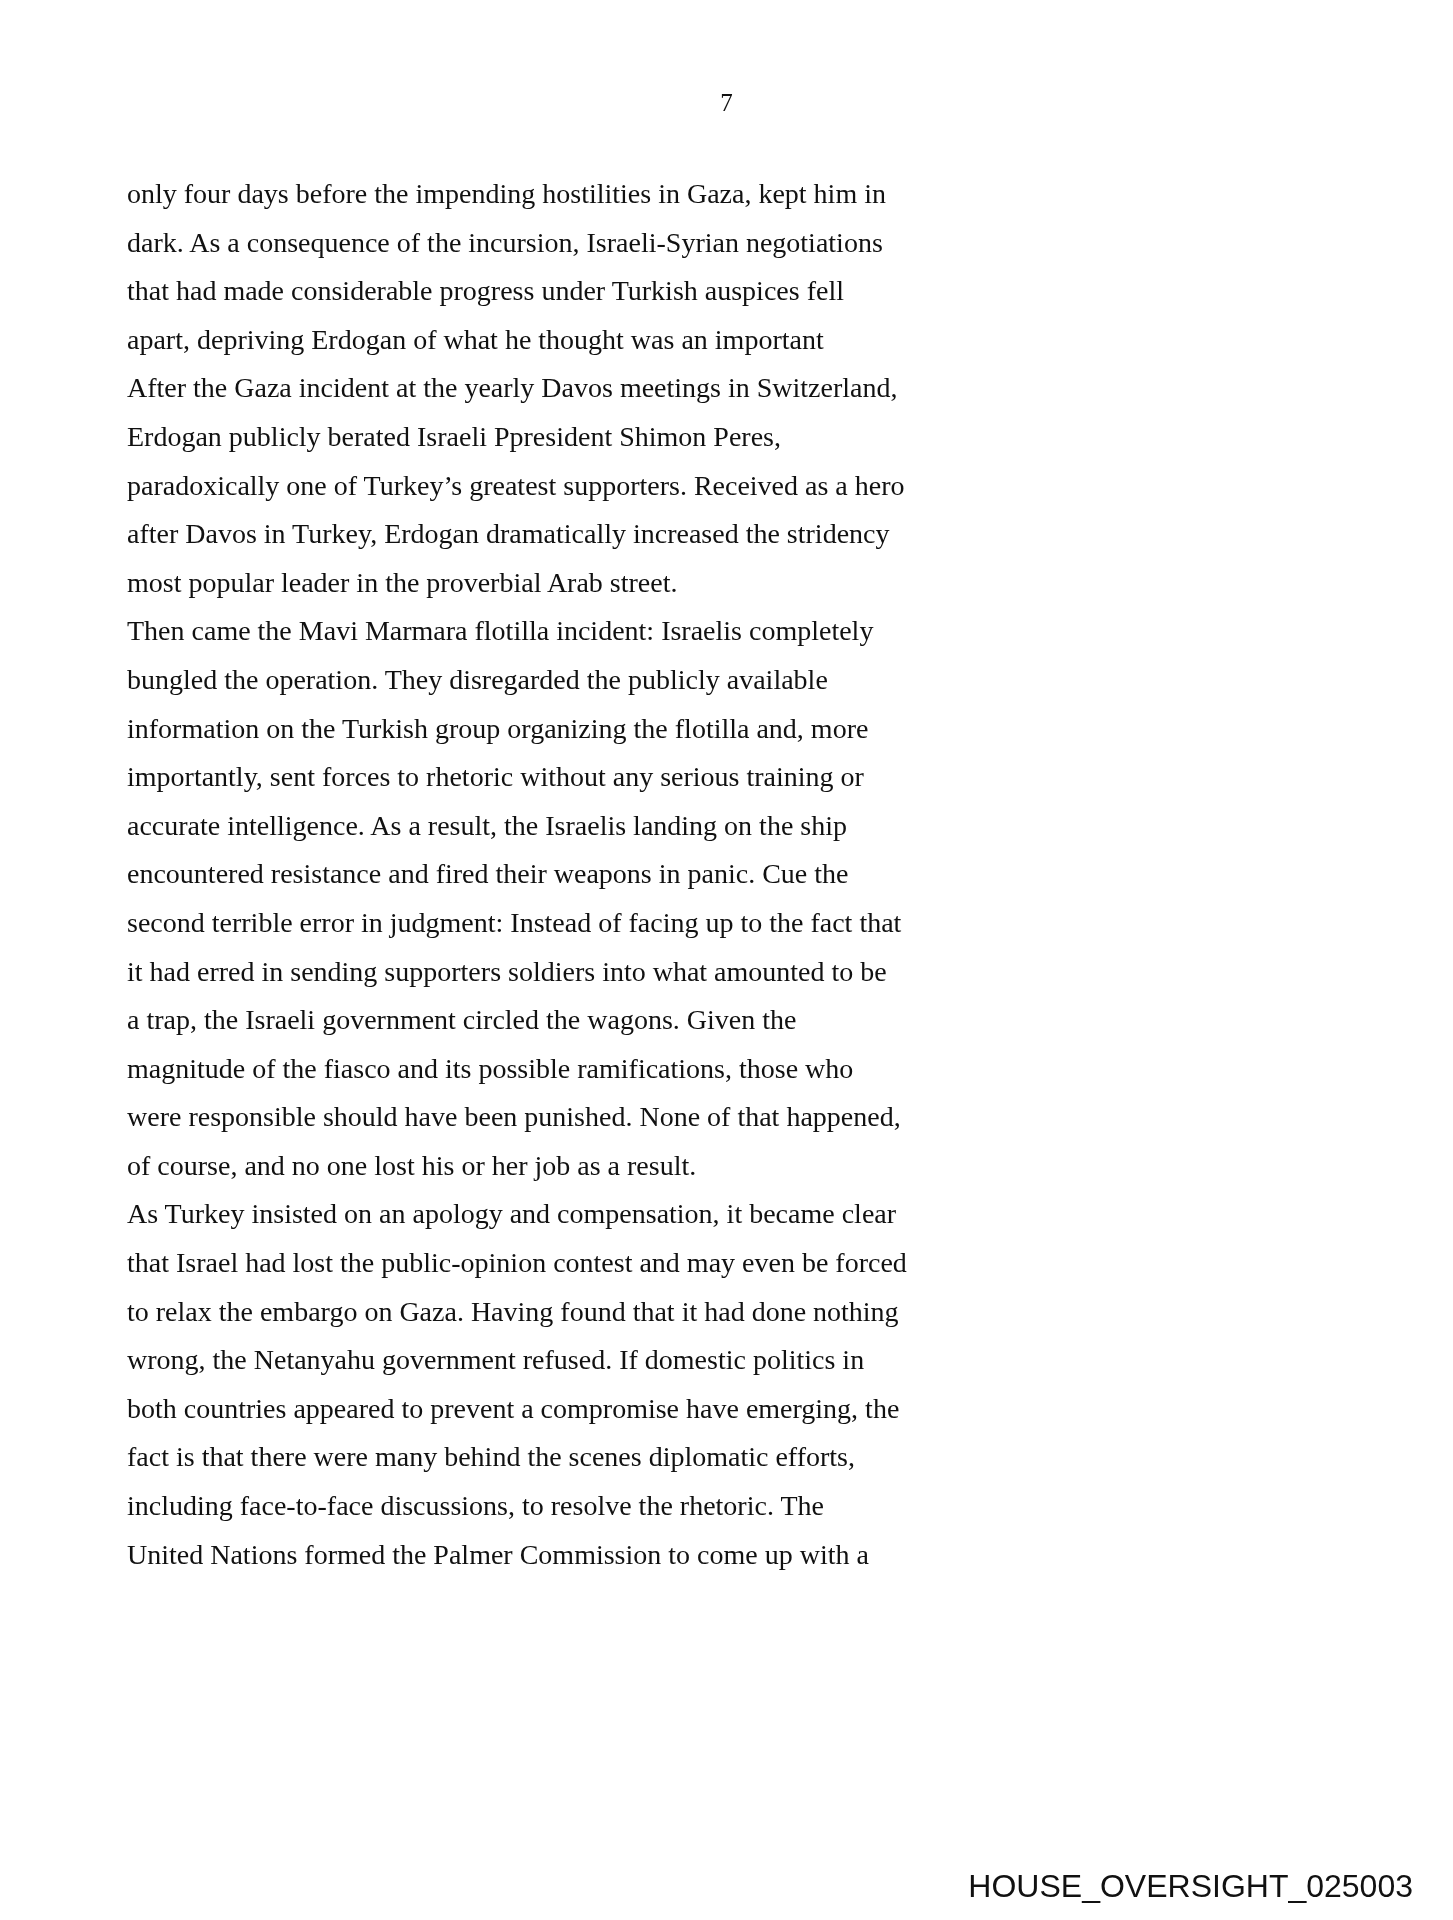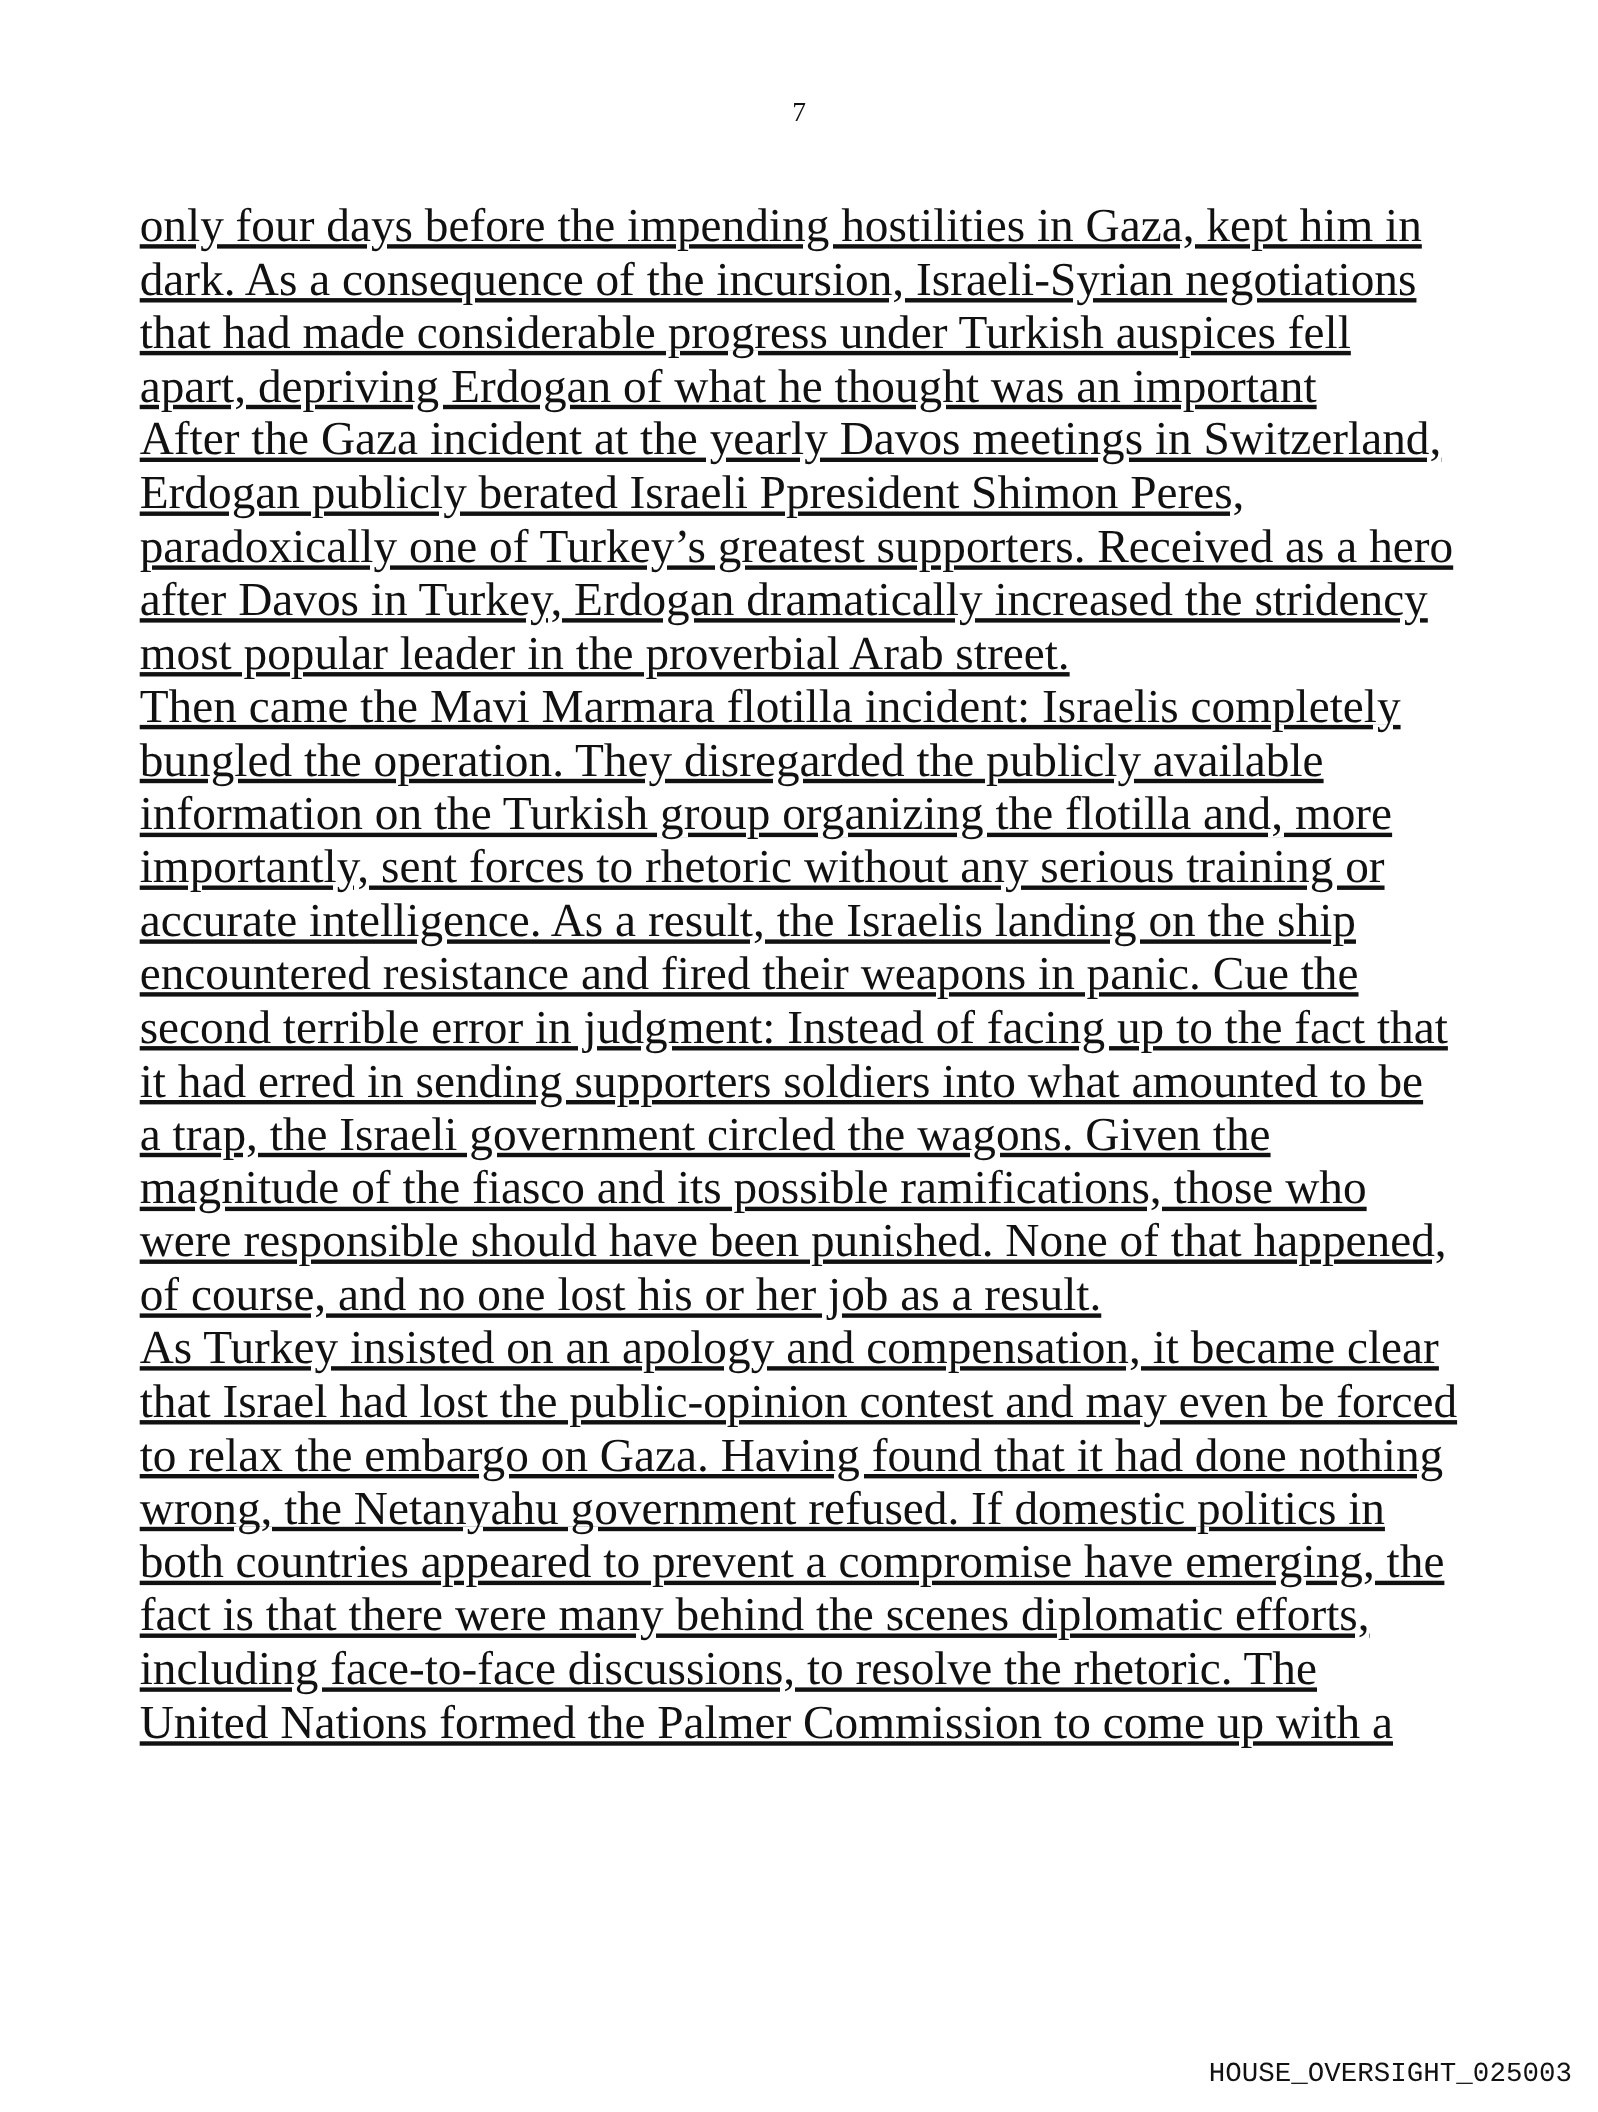--- a/index.html
+++ b/index.html
@@ -19,39 +19,38 @@
       top: 88px;
       left: 0;
       width: 1453px;
       text-align: center;
       font-family: "Liberation Serif", serif;
       font-size: 25px;
       line-height: 30px;
     }
     .body-text {
       position: absolute;
-      top: 182px;
+      top: 170px;
       left: 127px;
       width: 1240px;
       font-family: "Liberation Serif", serif;
-      font-size: 43px;
+      font-size: 28px;
       line-height: 48.6px;
-      text-decoration: underline;
     }
     .line {
       display: block;
       white-space: nowrap;
       height: 48.6px;
     }
     .bates {
       position: absolute;
       top: 1871px;
-      right: 24px;
-      font-family: Liberation Mono, monospace;
-      font-size: 25px;
+      right: 40px;
+      font-family: Liberation Sans, sans-serif;
+      font-size: 32px;
       line-height: 30px;
       color: #111111;
     }
   </style>
 </head>
 <body>
 
 <div class="page-number">7</div>
 
 <div class="body-text">

